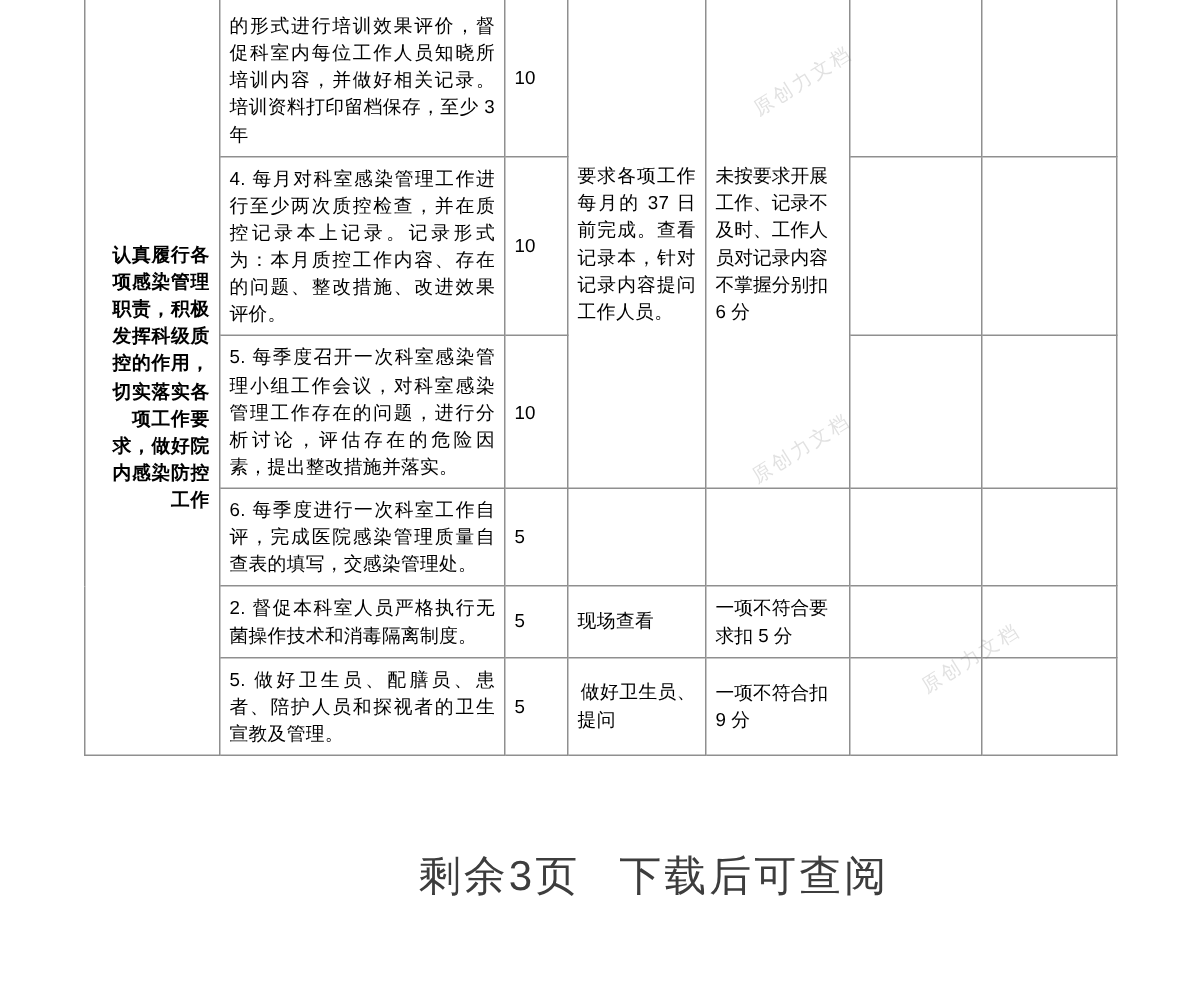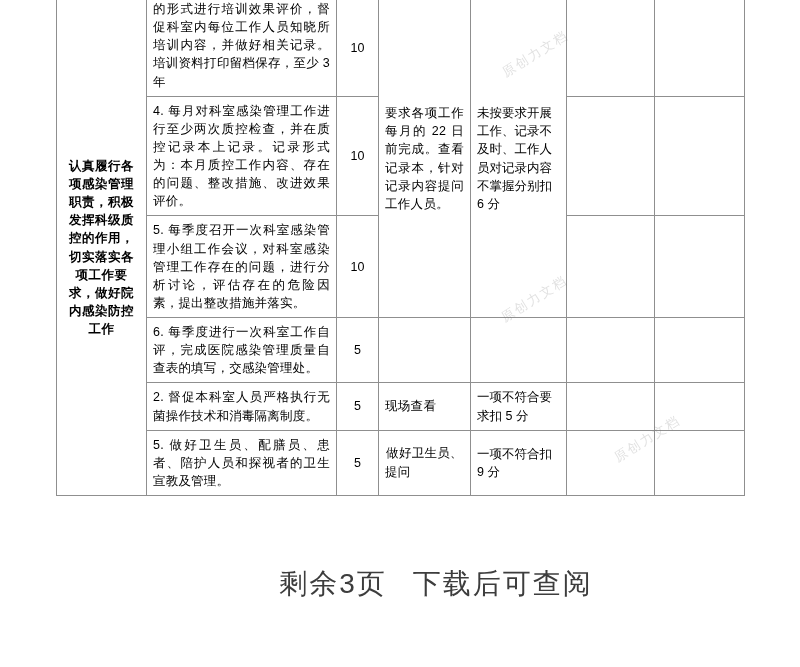--- a/index.html
+++ b/index.html
@@ -46,46 +46,46 @@
   col.c-duty   { width: 90px; }
   col.c-item   { width: 190px; }
   col.c-score  { width: 42px; }
   col.c-method { width: 92px; }
   col.c-rule   { width: 96px; }
   col.c-blank1 { width: 88px; }
   col.c-blank2 { width: 90px; }
 
   .cell-duty {
     font-weight: bold;
-    text-align: center;
+    text-align: right;
     letter-spacing: 0.5px;
     line-height: 1.7;
     font-size: 13px;
   }
   .cell-item {
     text-align: justify;
     text-align-last: left;
     letter-spacing: 0.2px;
   }
   .cell-item.first-partial {
     vertical-align: top;
-    padding-top: 0;
+    padding-top: 8px;
   }
   .cell-score {
-    text-align: center;
+    text-align: left;
     font-size: 13px;
   }
   .cell-method {
     text-align: justify;
     text-align-last: left;
     letter-spacing: 0.3px;
     line-height: 1.8;
   }
   .cell-method.plain {
-    text-align: center;
+    text-align: right;
     line-height: 1.5;
     margin-left: 20px;
   }
   .cell-rule {
     text-align: left;
     line-height: 1.6;
   }
   .cell-blank { }
 
   
@@ -131,21 +131,21 @@
       <col class="c-method">
       <col class="c-rule">
       <col class="c-blank1">
       <col class="c-blank2">
     </colgroup>
     <tbody>
       <tr>
         <td class="cell-duty" rowspan="6">认真履行各项感染管理职责，积极发挥科级质控的作用，切实落实各项工作要求，做好院内感染防控工作</td>
         <td class="cell-item first-partial">的形式进行培训效果评价，督促科室内每位工作人员知晓所培训内容，并做好相关记录。培训资料打印留档保存，至少 3 年</td>
         <td class="cell-score">10</td>
-        <td class="cell-method" rowspan="3">要求各项工作每月的 22 日前完成。查看记录本，针对记录内容提问工作人员。</td>
+        <td class="cell-method" rowspan="3">要求各项工作每月的 37 日前完成。查看记录本，针对记录内容提问工作人员。</td>
         <td class="cell-rule" rowspan="3">未按要求开展工作、记录不及时、工作人员对记录内容不掌握分别扣 6 分</td>
         <td class="cell-blank"></td>
         <td class="cell-blank"></td>
       </tr>
       <tr>
         <td class="cell-item">4. 每月对科室感染管理工作进行至少两次质控检查，并在质控记录本上记录。记录形式为：本月质控工作内容、存在的问题、整改措施、改进效果评价。</td>
         <td class="cell-score">10</td>
         <td class="cell-blank"></td>
         <td class="cell-blank"></td>
       </tr>

